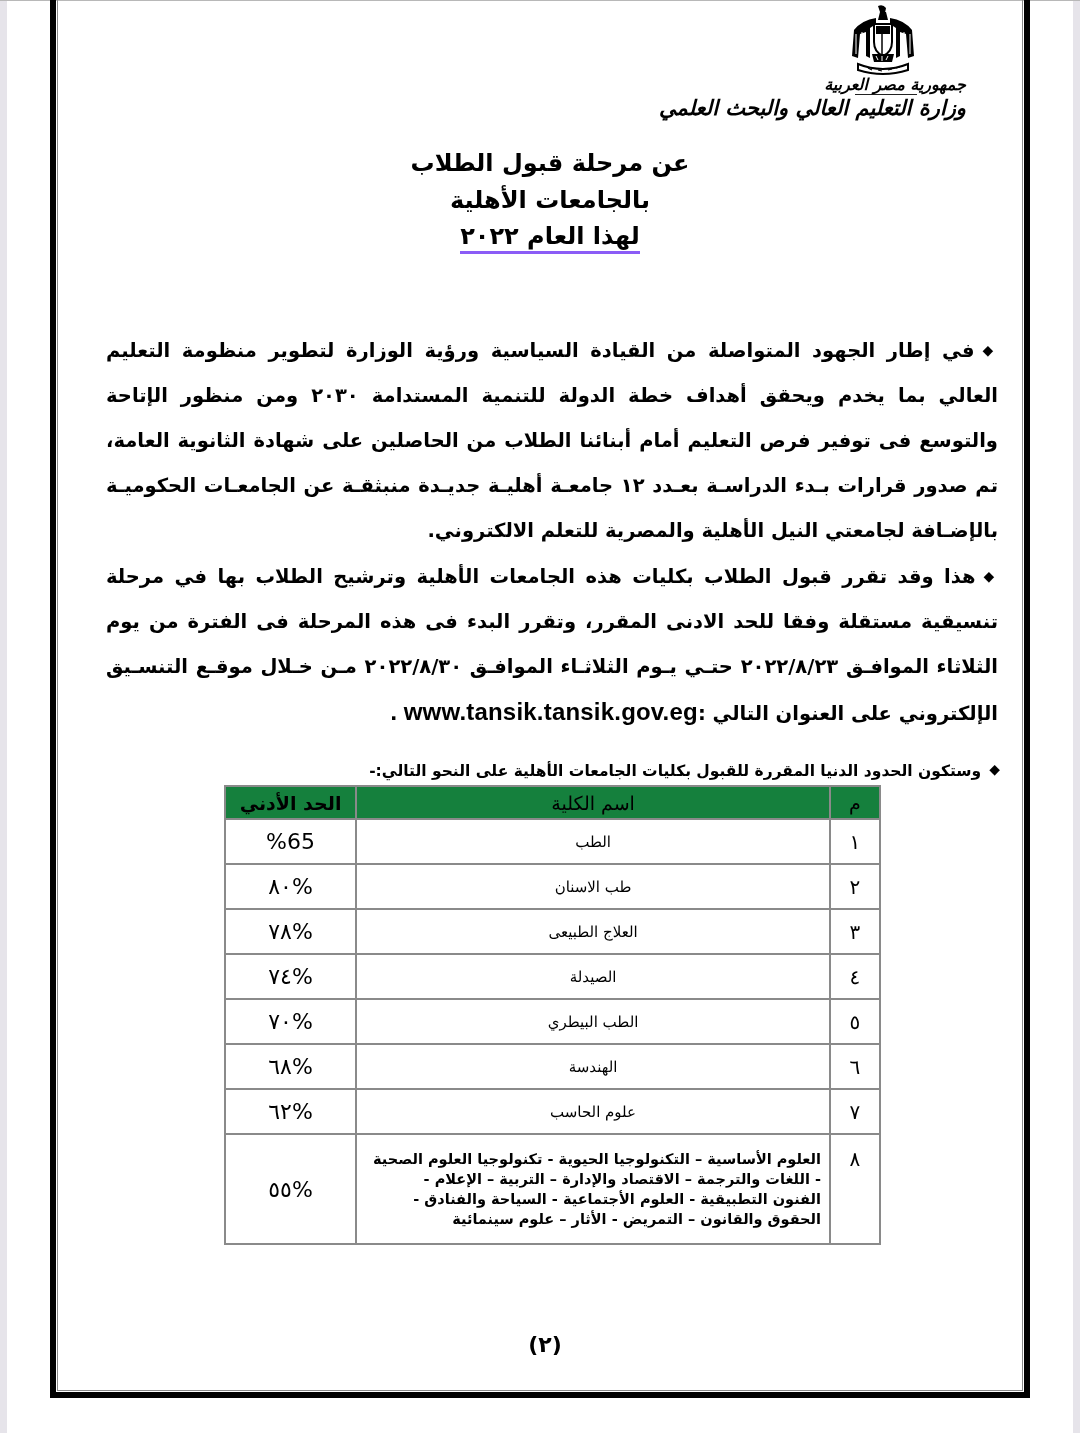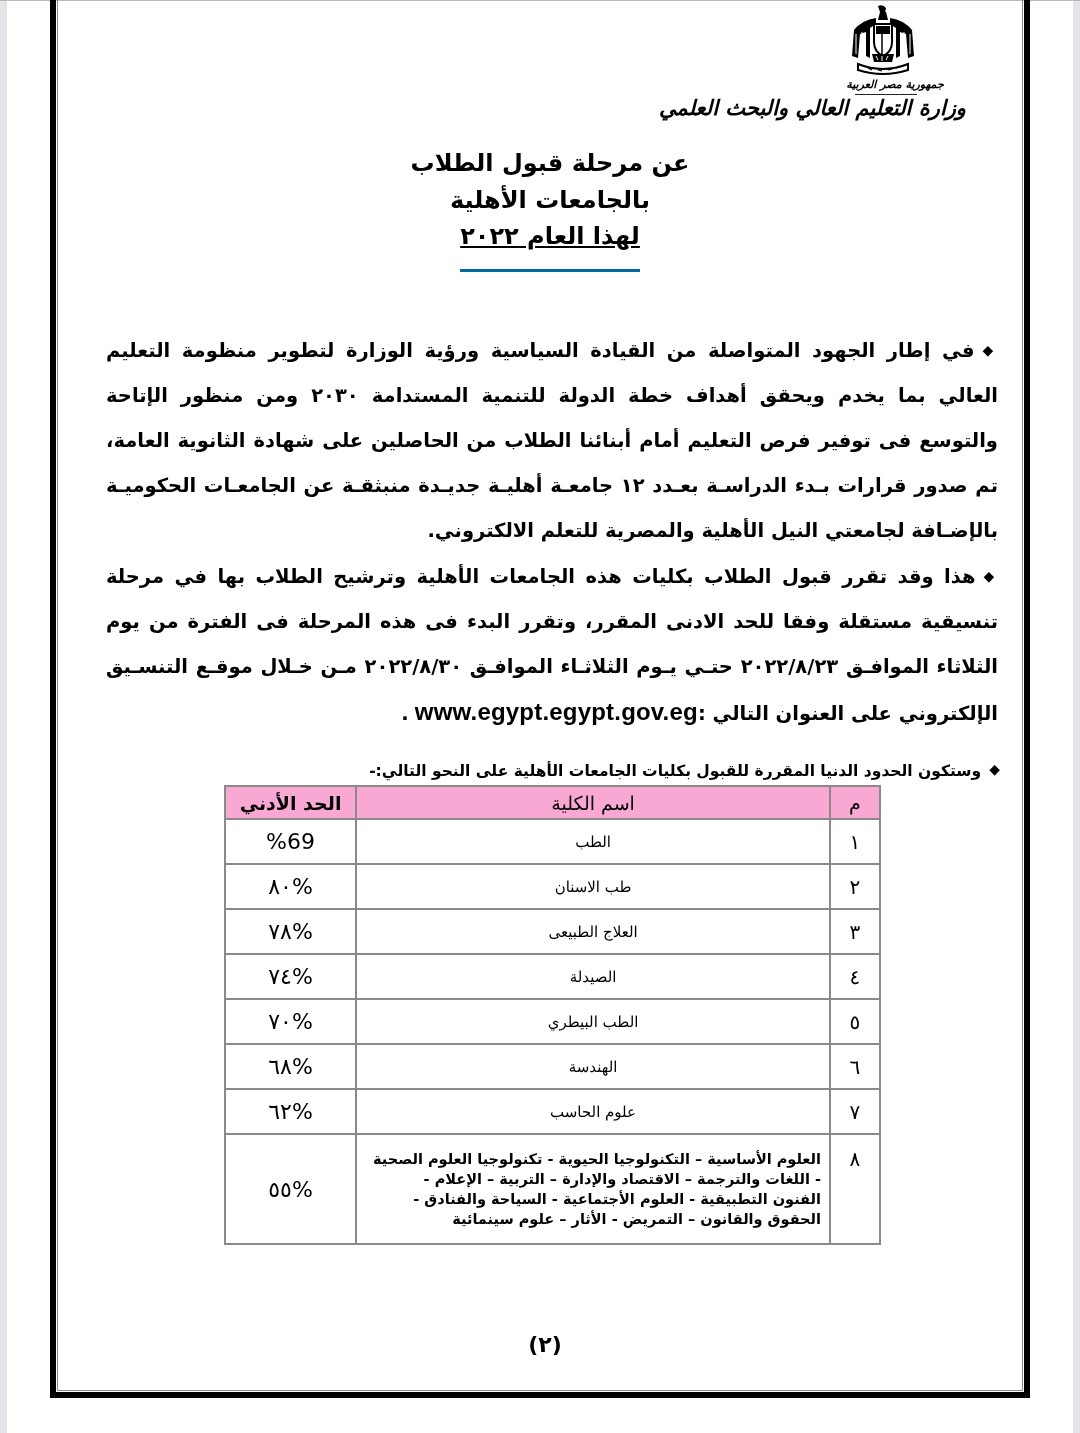--- a/index.html
+++ b/index.html
@@ -60,21 +60,21 @@
   }
   .emblem {
     display: block;
     margin: 0 auto;
     width: 70px;
     height: 72px;
     margin-left: 68px;
   }
   .logo-country {
     font-family: "DejaVu Serif", serif;
-    font-size: 11px;
+    font-size: 16px;
     font-style: italic;
     font-weight: bold;
     margin-top: 2px;
     margin-left: 30px;
     line-height: 14px;
   }
   .logo-sep {
     width: 62px;
     height: 1px;
     background: #222;
@@ -101,24 +101,23 @@
     text-align: center;
     direction: rtl;
     font-family: "DejaVu Sans", sans-serif;
     font-weight: bold;
     font-size: 24px;
     line-height: 36.5px;
   }
   .title-block .line { display: block; }
   .title-block .underlined {
     display: inline-block;
-    border-bottom: 3px solid #0369a1;
+    border-bottom: 3px solid #8b5cf6;
     line-height: 28px;
-    padding-bottom: 19px;
-    text-decoration: underline;
+    padding-bottom: 1px;
   }
 
   
   .body-text {
     position: absolute;
     left: 106px;
     width: 892px;
     direction: rtl;
     text-align: justify;
     text-align-last: right;
@@ -161,21 +160,21 @@
     direction: rtl;
     font-family: "DejaVu Serif", serif;
   }
   .grades-table th, .grades-table td {
     border: 2px solid #8a8a8a;
     text-align: center;
     vertical-align: middle;
     padding: 0;
   }
   .grades-table th {
-    background: #f9a8d4;
+    background: #15803d;
     height: 31px;
     font-size: 19px;
     font-weight: bold;
     font-family: "DejaVu Sans", sans-serif;
   }
   .grades-table th.col-num { font-weight: normal; font-family: "DejaVu Serif", serif; }
   .grades-table th.col-name { font-weight: normal; font-family: "DejaVu Serif", serif; }
   .col-num { width: 50px; }
   .col-name { width: 470px; }
   .col-grade { width: 133px; }
@@ -256,40 +255,40 @@
   <span class="line">عن مرحلة قبول الطلاب</span>
   <span class="line">بالجامعات الأهلية</span>
   <span class="line"><span class="underlined">لهذا العام ٢٠٢٢</span></span>
 </div>
 
 <div class="body-text para1">
   <span class="bullet">◆</span><span>في إطار الجهود المتواصلة من القيادة السياسية ورؤية الوزارة لتطوير منظومة التعليم العالي بما يخدم ويحقق أهداف خطة الدولة للتنمية المستدامة ٢٠٣٠ ومن منظور الإتاحة والتوسع فى توفير فرص التعليم أمام أبنائنا الطلاب من الحاصلين على شهادة الثانوية العامة، تم صدور قرارات بـدء الدراسـة بعـدد ١٢ جامعـة أهليـة جديـدة منبثقـة عن الجامعـات الحكوميـة بالإضـافة لجامعتي النيل الأهلية والمصرية للتعلم الالكتروني.</span>
 </div>
 
 <div class="body-text para2">
-  <span class="bullet">◆</span><span>هذا وقد تقرر قبول الطلاب بكليات هذه الجامعات الأهلية وترشيح الطلاب بها في مرحلة تنسيقية مستقلة وفقا للحد الادنى المقرر، وتقرر البدء فى هذه المرحلة فى الفترة من يوم الثلاثاء الموافـق ٢٠٢٢/٨/٢٣ حتـي يـوم الثلاثـاء الموافـق ٢٠٢٢/٨/٣٠ مـن خـلال موقـع التنسـيق الإلكتروني على العنوان التالي :</span><span class="url">www.egypt.egypt.gov.eg</span><span> .</span>
+  <span class="bullet">◆</span><span>هذا وقد تقرر قبول الطلاب بكليات هذه الجامعات الأهلية وترشيح الطلاب بها في مرحلة تنسيقية مستقلة وفقا للحد الادنى المقرر، وتقرر البدء فى هذه المرحلة فى الفترة من يوم الثلاثاء الموافـق ٢٠٢٢/٨/٢٣ حتـي يـوم الثلاثـاء الموافـق ٢٠٢٢/٨/٣٠ مـن خـلال موقـع التنسـيق الإلكتروني على العنوان التالي :</span><span class="url">www.tansik.tansik.gov.eg</span><span> .</span>
 </div>
 
 <div class="body-text para3">
   <span class="bullet">◆</span><span>وستكون الحدود الدنيا المقررة للقبول بكليات الجامعات الأهلية على النحو التالي:-</span>
 </div>
 
 <table class="grades-table">
   <thead>
     <tr>
       <th class="col-num">م</th>
       <th class="col-name">اسم الكلية</th>
       <th class="col-grade">الحد الأدني</th>
     </tr>
   </thead>
   <tbody>
     <tr>
       <td class="col-num">١</td>
       <td class="col-name">الطب</td>
-      <td class="col-grade">%69</td>
+      <td class="col-grade">%65</td>
     </tr>
     <tr>
       <td class="col-num">٢</td>
       <td class="col-name">طب الاسنان</td>
       <td class="col-grade">%٨٠</td>
     </tr>
     <tr>
       <td class="col-num">٣</td>
       <td class="col-name">العلاج الطبيعى</td>
       <td class="col-grade">%٧٨</td>

